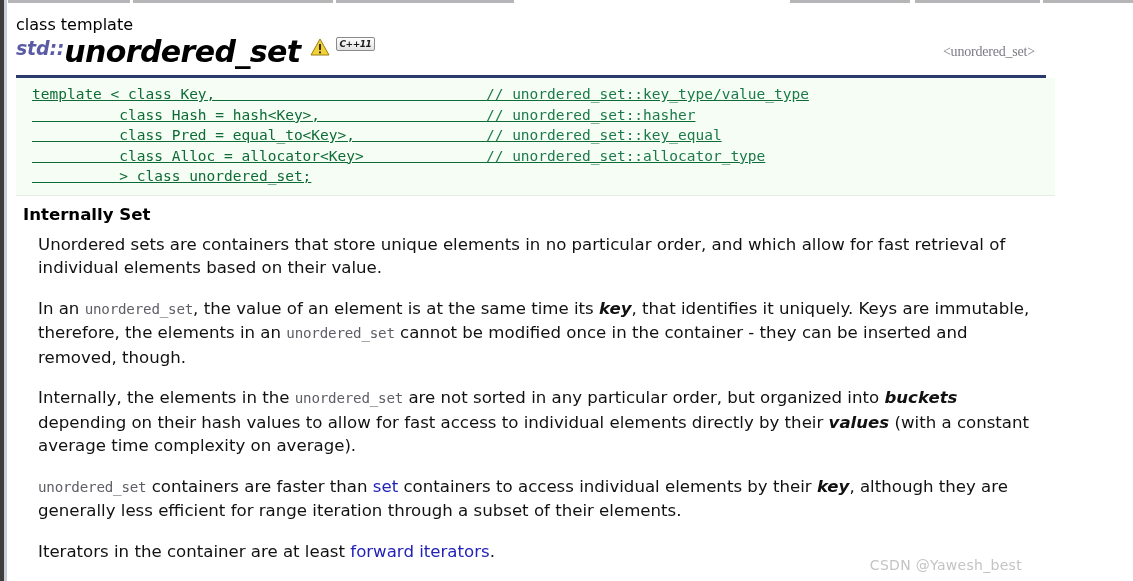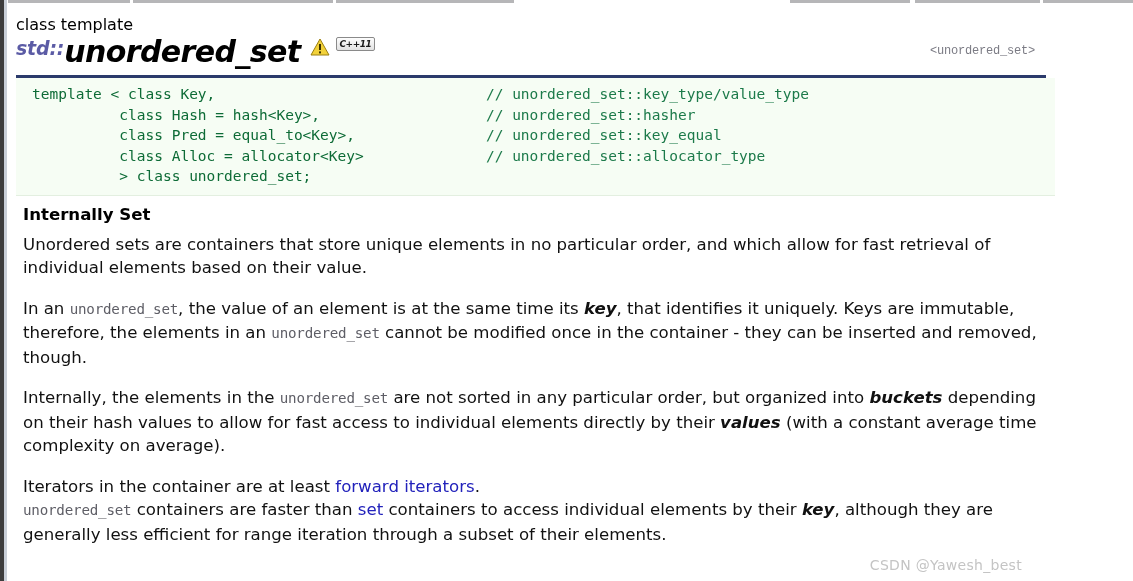--- a/index.html
+++ b/index.html
@@ -119,42 +119,43 @@
     color: #1a1a1a;
     padding: 1px 3px 1px 3px;
     line-height: 10px;
     letter-spacing: -0.5px;
     margin-bottom: 6px;
   }
   .header-include {
     position: absolute;
     right: 20px;
     top: 38px;
-    font-family: Liberation Mono, monospace;
-    font-size: 12px;
+    font-family: Liberation Serif, serif;
+    font-size: 14px;
     color: #7b7b84;
     letter-spacing: -0.2px;
   }
   .rule {
     margin: 4px 9px 0 9px;
     height: 3px;
     background: #2b3a6b;
   }
 
   
   .code-block {
     background: #f6fdf4;
     border-bottom: 1px solid #e3efe0;
     padding: 6px 0 8px 16px;
     margin: 0 0 0 9px;
     font-family: "DejaVu Sans Mono", "Liberation Mono", monospace;
     font-size: 14.5px;
     line-height: 20.6px;
     color: #0d6b36;
     white-space: pre;
+    text-decoration: underline;
   }
   .code-line {
     display: block;
     height: 20.6px;
   }
   .code-comment {
     color: #1c7a4a;
   }
 
   
@@ -165,21 +166,21 @@
     color: #111111;
   }
   .sec-title {
     font-weight: bold;
     font-size: 16.6px;
     color: #000000;
     margin: 2px 0 8px 0;
     line-height: 21px;
   }
   p.para {
-    margin: 0 0 17px 0;
+    margin: 0 0 17px 15px;
   }
   p.para.last {
     margin-bottom: 0;
   }
   code.inl {
     font-family: "DejaVu Sans Mono", "Liberation Mono", monospace;
     font-size: 14.2px;
     color: #5e5e66;
     letter-spacing: -0.2px;
   }
@@ -243,19 +244,19 @@
   <div class="rule"></div>
 
   <div class="code-block"><span class="code-line"><span>template &lt; class Key,                               </span><span class="code-comment">// unordered_set::key_type/value_type</span></span><span class="code-line"><span>          class Hash = hash&lt;Key&gt;,                   </span><span class="code-comment">// unordered_set::hasher</span></span><span class="code-line"><span>          class Pred = equal_to&lt;Key&gt;,               </span><span class="code-comment">// unordered_set::key_equal</span></span><span class="code-line"><span>          class Alloc = allocator&lt;Key&gt;              </span><span class="code-comment">// unordered_set::allocator_type</span></span><span class="code-line"><span>          &gt; class unordered_set;</span></span></div>
 
   <div class="body">
     <div class="sec-title">Internally Set</div>
     <div>
         <p class="para"><span>Unordered sets are containers that store unique elements in no particular order, and which allow for fast retrieval of individual elements based on their value.</span></p>
         <p class="para"><span>In an </span><code class="inl">unordered_set</code><span>, the value of an element is at the same time its </span><em class="it">key</em><span>, that identifies it uniquely. Keys are immutable, therefore, the elements in an </span><code class="inl">unordered_set</code><span> cannot be modified once in the container - they can be inserted and removed, though.</span></p>
         <p class="para"><span>Internally, the elements in the </span><code class="inl">unordered_set</code><span> are not sorted in any particular order, but organized into </span><em class="it">buckets</em><span> depending on their hash values to allow for fast access to individual elements directly by their </span><em class="it">values</em><span> (with a constant average time complexity on average).</span></p>
+        <p class="para"><code class="inl">unordered_set</code><span> containers are faster than </span><a class="lnk" href="#">set</a><span> containers to access individual elements by their </span><em class="it">key</em><span>, although they are generally less efficient for range iteration through a subset of their elements.</span></p>
         <p class="para last"><span>Iterators in the container are at least </span><a class="lnk" href="#">forward iterators</a><span>.</span></p>
-        <p class="para"><code class="inl">unordered_set</code><span> containers are faster than </span><a class="lnk" href="#">set</a><span> containers to access individual elements by their </span><em class="it">key</em><span>, although they are generally less efficient for range iteration through a subset of their elements.</span></p>
       </div>
   </div>
 
   <div class="watermark">CSDN @Yawesh_best</div>
 </div>
 
 </body></html>

